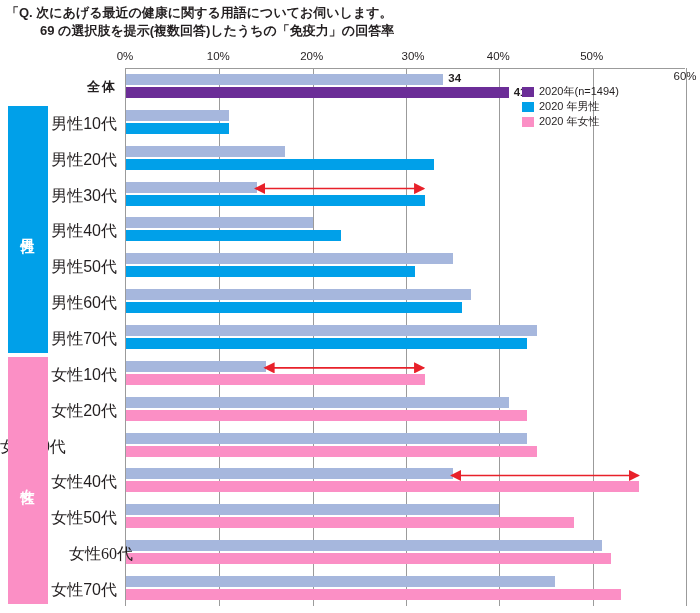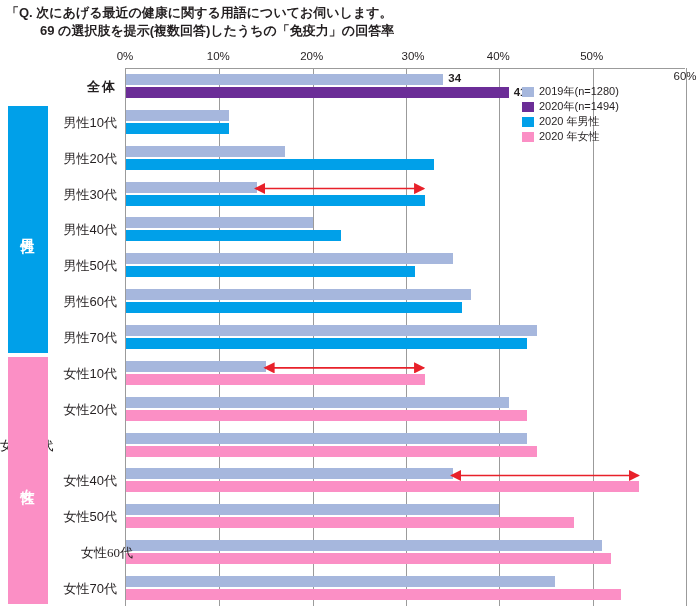--- a/index.html
+++ b/index.html
@@ -40,21 +40,21 @@
   .xlabels{
     position:absolute;left:0;top:50px;width:700px;height:16px;
   }
   .xlabel{
     position:absolute;font-size:11.5px;color:#231f20;transform:translateX(-50%);
     white-space:nowrap;
   }
   .row-label{
     position:absolute;
     right:568px;
-    font-size:13px;
+    font-size:16px;
     color:#231f20;
     white-space:nowrap;
     text-align:right;
     width:120px;
   }
   .row-label.bold{font-weight:bold;font-size:13px;letter-spacing:2px;}
   .bar{
     position:absolute;left:0;height:11px;
   }
   .bar.y2019{background:#a6b7dd;}
@@ -167,24 +167,20 @@
     <div class="row-label" style="position: absolute; left: 0px; width: 117px; text-align: right; top: 400.733px;">女性20代</div>
     <div class="row-label" style="position: absolute; left: 0px; width: 117px; text-align: left; top: 436.6px;">女性30代</div>
     <div class="row-label" style="position: absolute; left: 0px; width: 117px; text-align: right; top: 472.467px;">女性40代</div>
     <div class="row-label" style="position: absolute; left: 0px; width: 117px; text-align: right; top: 508.333px;">女性50代</div>
     <div class="row-label" style="position: absolute; left: 16px; width: 117px; text-align: right; top: 544.2px; font-family: Liberation Serif, serif;">女性60代</div>
     <div class="row-label" style="position: absolute; left: 0px; width: 117px; text-align: right; top: 580.067px;">女性70代</div>
   </div>
 
 <div class="legend" id="legend">
     <div class="legend-item">
-      <span class="legend-swatch" style="background: rgb(166, 183, 221);"></span>
-      <span class="legend-text">2019年(n=1280)</span>
-    </div>
-    <div class="legend-item">
       <span class="legend-swatch" style="background: rgb(107, 45, 151);"></span>
       <span class="legend-text">2020年(n=1494)</span>
     </div>
     <div class="legend-item">
       <span class="legend-swatch" style="background: rgb(0, 160, 233);"></span>
       <span class="legend-text">2020 年男性</span>
     </div>
     <div class="legend-item">
       <span class="legend-swatch" style="background: rgb(251, 143, 197);"></span>
       <span class="legend-text">2020 年女性</span>

